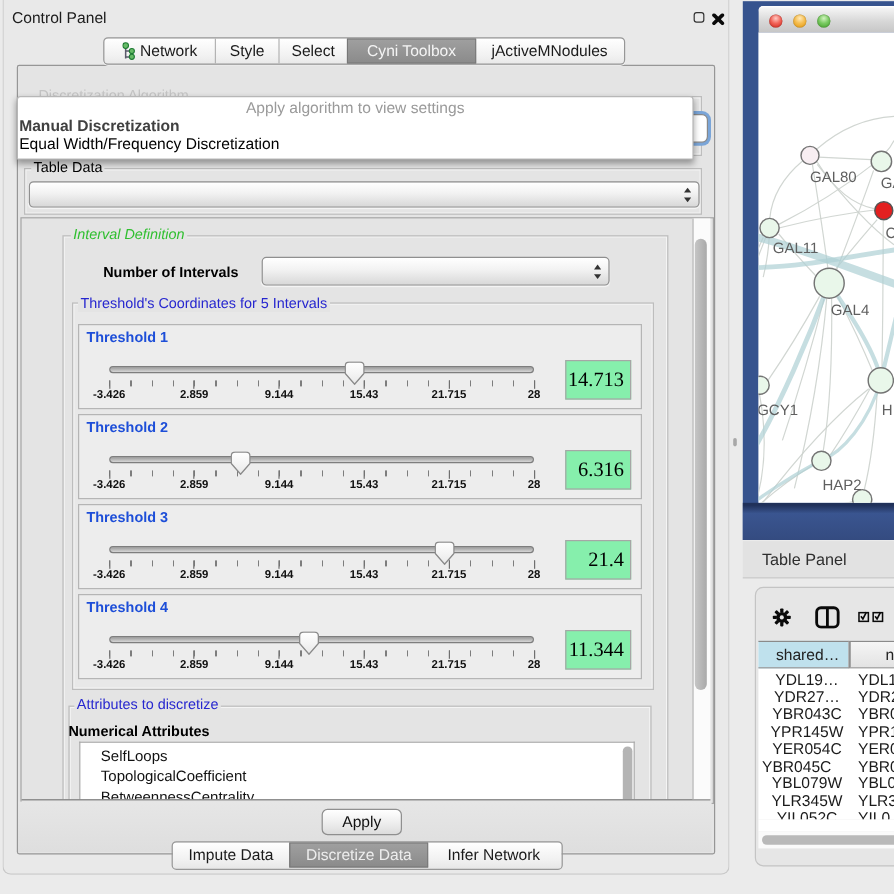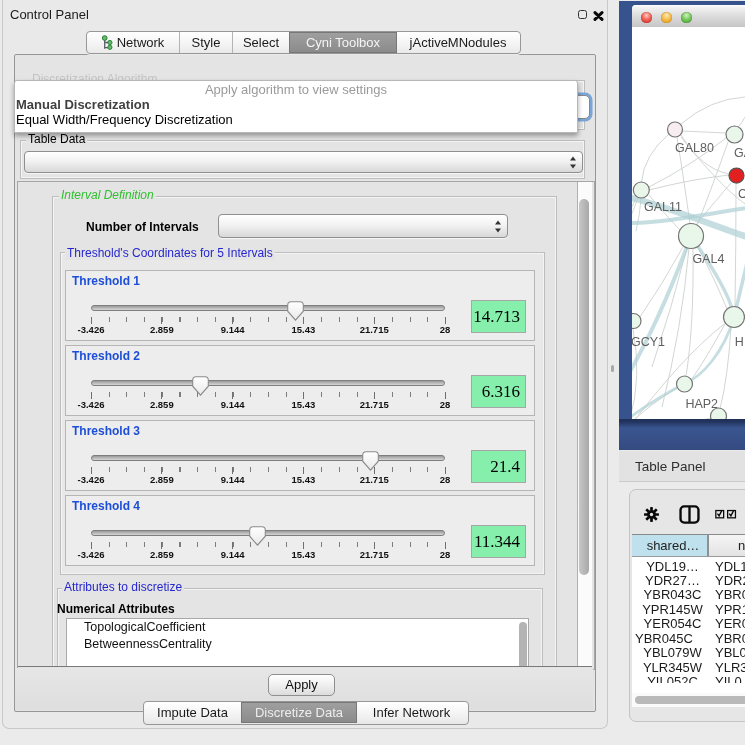--- a/index.html
+++ b/index.html
@@ -199,20 +199,21 @@
           </defs>
     <path d="M4 0.7 H13 Q16.3 0.7 16.3 4 V10.2 L8.5 19.2 L0.7 10.2 V4 Q0.7 0.7 4 0.7 Z" fill="url(#thg313)" stroke="#8a8a8a" stroke-width="1.1"></path>
   </svg>
   <div class="vfield">11.344</div>
 </div>
 
     <div class="grp" style="left:39px;top:406px;width:484px;height:300px;"></div>
     <div class="abs glabel" style="left:44px;top:399px;color:#2626cf;">Attributes to discretize</div>
     <div class="abs" style="left:39px;top:420px;font-size:12px;font-weight:bold;color:#000;">Numerical Attributes</div>
     <div class="abs" style="left:48px;top:436px;width:461px;height:60px;background:#fff;border:1px solid #a9a9a9;border-bottom:none;">
+      <div class="listitem" style="margin-top:3px;">SelfLoops</div>
       <div class="listitem">TopologicalCoefficient</div>
       <div class="listitem">BetweennessCentrality</div>
     </div>
     <div class="abs" style="left:501px;top:440px;width:8px;height:50px;border-radius:4px;background:#b4b4b4;"></div>
   </div>
 
   <div class="abs" style="left:18px;top:666px;width:574px;height:1px;background:#7a7a7a;"></div>
 
   <div class="abs" style="left:577px;top:182px;width:14px;height:484px;background:#fbfbfb;border-left:1px solid #b0b0b0;"></div>
   <div class="abs" style="left:579px;top:199px;width:10px;height:376px;border-radius:5px;background:linear-gradient(90deg,#c6c6c6,#a9a9a9);"></div>

